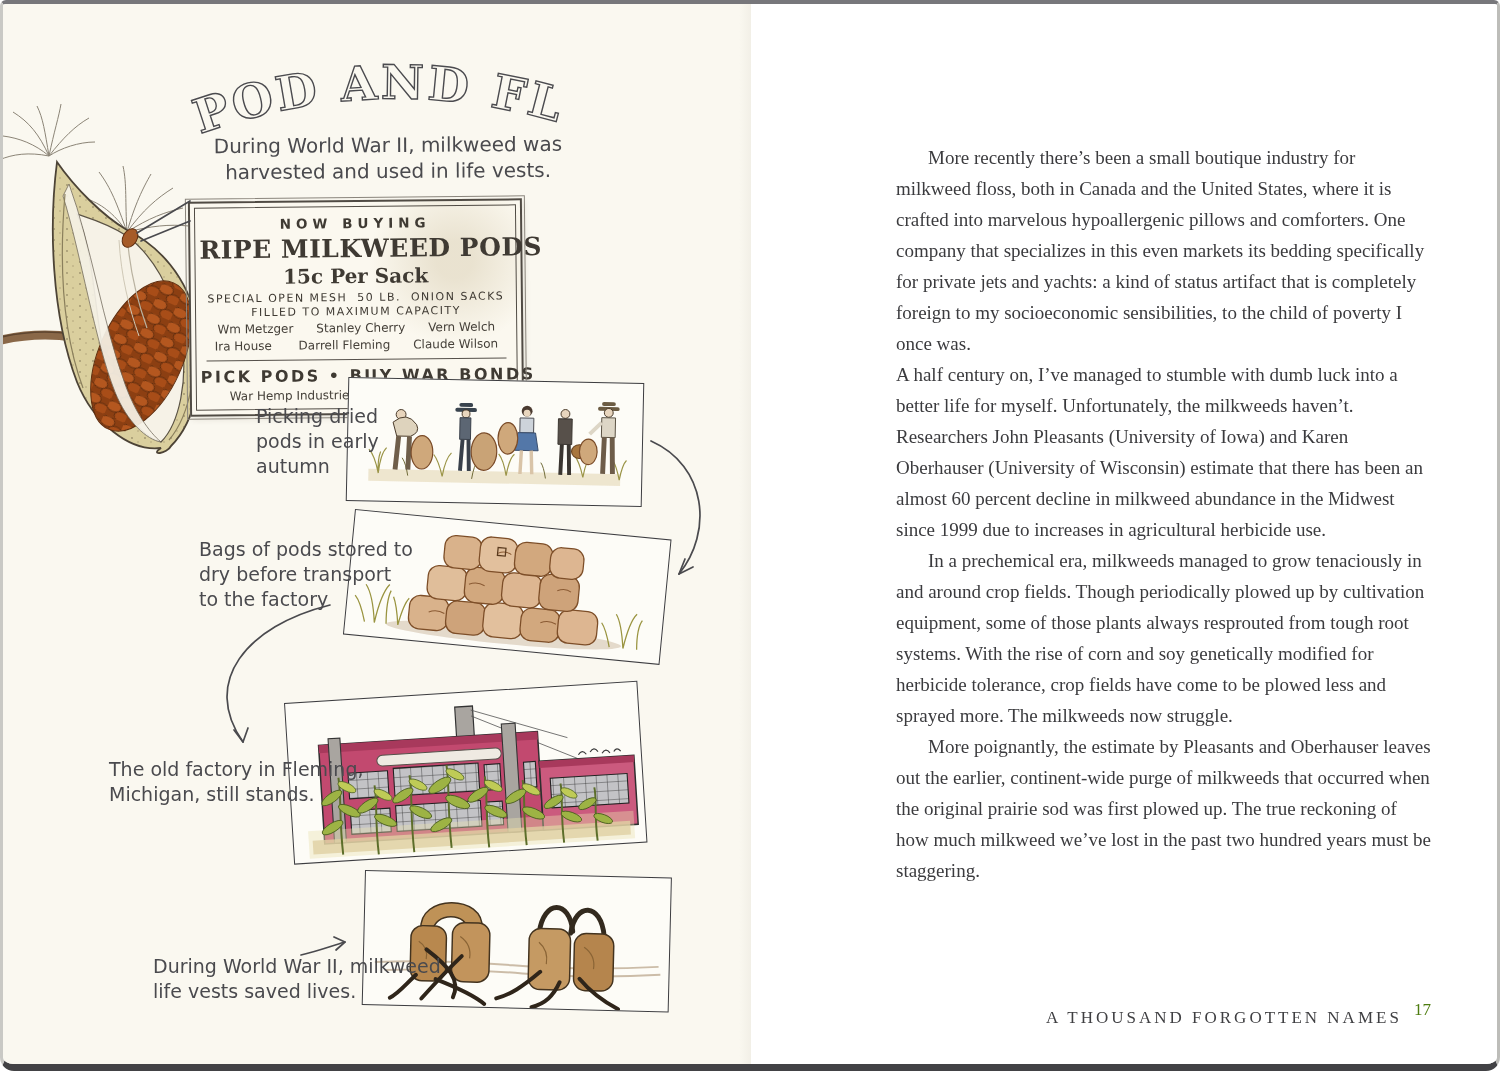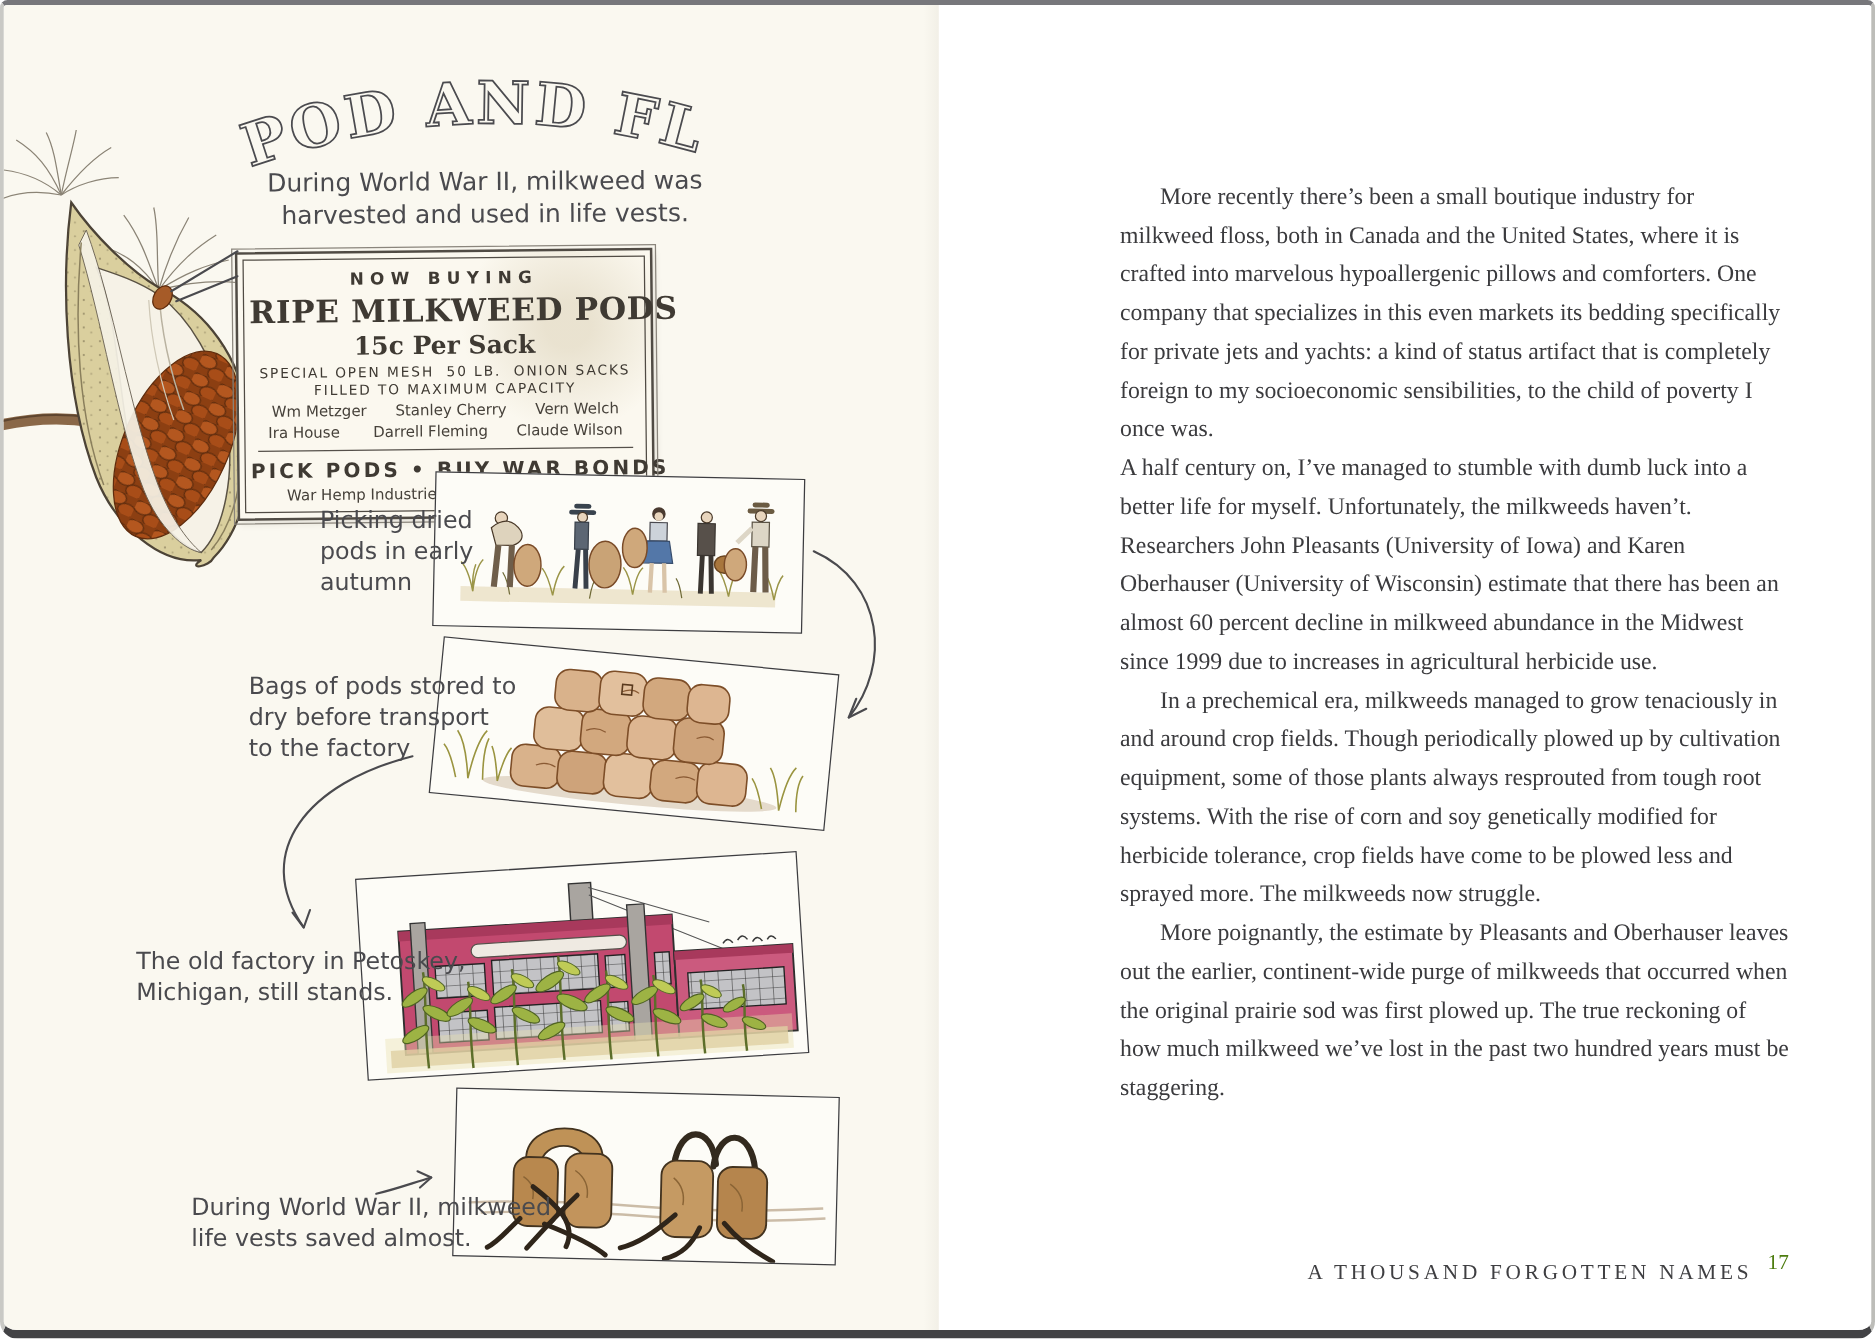--- a/index.html
+++ b/index.html
@@ -373,24 +373,24 @@
         </g>
       </svg>
     </div>
 
     <div id="cap-bags" class="caption hand">Bags of pods stored to
 dry before transport
 to the factory</div>
     <div id="cap-picking" class="caption hand">Picking dried
 pods in early
 autumn</div>
-    <div id="cap-factory" class="caption hand">The old factory in Petoskey,
+    <div id="cap-factory" class="caption hand">The old factory in Fleming,
 Michigan, still stands.</div>
     <div id="cap-vests" class="caption hand">During World War II, milkweed
-life vests saved almost.</div>
+life vests saved lives.</div>
 
     <svg id="arrows-svg" width="748" height="1071" viewBox="0 0 748 1071">
       <g stroke="#4a4a4e" stroke-width="1.7" fill="none" stroke-linecap="round">
 
         <path d="M187 197 L134 229"></path>
         <path d="M187 217 L138 237"></path>
 
         <g>
           <path d="M648 437 C 704 462, 710 528, 676 570"></path>
           <path d="M676 570 L682 555 M676 570 L690 563"></path>

